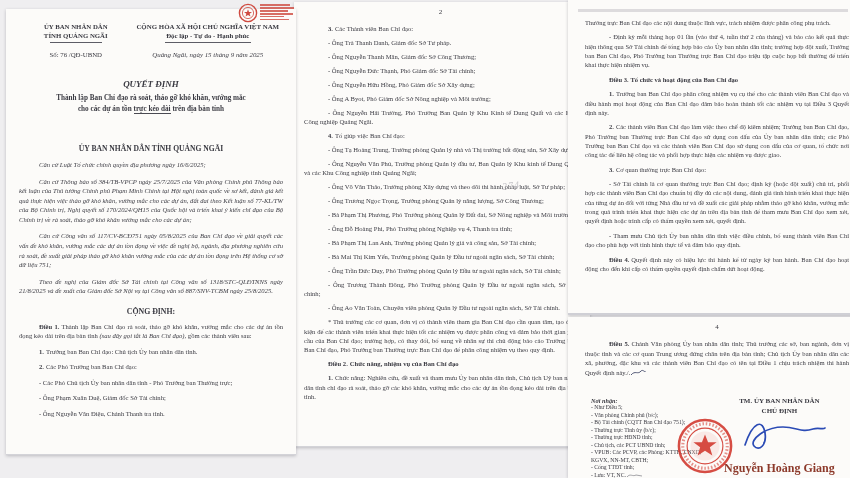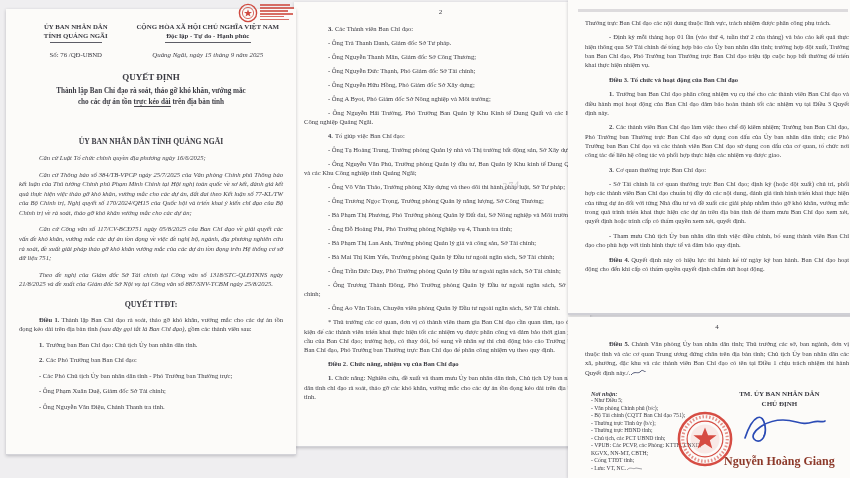--- a/index.html
+++ b/index.html
@@ -15,21 +15,21 @@
   .hdr .left{width:43%;text-align:center;font-weight:bold;}
   .hdr .right{width:57%;text-align:center;}
   .motto1{font-weight:bold;font-size:6.9px;}
   .motto2{font-weight:bold;font-size:6.8px;}
   .rule{height:1px;background:#5d5d66;margin:1.5px auto 0 auto;}
   .docno{font-weight:normal;margin-top:7px;font-size:6.8px;}
   .dateline{font-style:italic;margin-top:7px;font-size:6.9px;}
   .stamp{position:absolute;right:2px;top:-6px;display:flex;align-items:flex-start;}
   .stamp .lines{margin-left:2px;}
   .stamp .lines div{height:1.6px;background:#d0544a;margin:1.3px 0;opacity:.85;}
-  .doc-title{text-align:center;font-weight:bold;font-size:9px;margin-top:13px;}
+  .doc-title{text-align:center;font-weight:bold;font-size:9px;margin-top:20px;font-style:italic;}
   .doc-subtitle{text-align:center;font-weight:bold;font-size:7.2px;line-height:1.45;margin-top:4px;}
   .u{border-bottom:1px solid #4a4a52;}
   .issuer{text-align:center;font-weight:bold;font-size:7.6px;margin-top:30px;}
   .recital{font-style:italic;font-size:6.6px;line-height:1.45;text-align:justify;
     text-indent:20px;margin-top:7px;}
   .decree{text-align:center;font-weight:bold;font-size:7.8px;margin-top:11px;}
   .para,.item{font-size:6.6px;line-height:1.45;text-align:justify;text-indent:20px;margin-top:6px;}
   .lead{font-weight:bold;margin-right:2px;}
   .it{font-style:italic;}
   
@@ -43,21 +43,21 @@
   
   #page3{left:568px;top:0;width:295px;height:313px;z-index:3;border-bottom:2px solid #cfcfd5;}
   #page3 .inner{padding:18px 14px 0 17px;}
   #page3 .item{font-size:6.5px;line-height:1.44;text-indent:24px;margin-top:5px;text-align:justify;}
   #page3 .noindent{text-indent:0;margin-top:0;}
   .smudge{position:absolute;left:10px;top:9px;width:270px;height:2.5px;background:#dddbdd;}
   
   #page4{left:568px;top:317px;width:295px;height:161px;z-index:3;border-bottom:none;}
   #page4 .inner{padding:6px 14px 0 17px;position:relative;}
   #page4 .item{font-size:6.6px;line-height:1.45;text-indent:24px;text-align:justify;margin-top:7px;}
-  .footer{display:flex;margin-top:13px;}
+  .footer{display:flex;margin-top:20px;}
   .recipients{width:128px;margin-left:6px;}
   .recipients .nn-h{font-weight:bold;font-style:italic;font-size:6.2px;}
   .recipients p{font-size:5.7px;line-height:1.32;}
   .sigblock{width:150px;margin-left:auto;text-align:center;position:relative;}
   .sig1,.sig2{font-weight:bold;font-size:7px;line-height:1.4;}
   .signame{font-weight:bold;font-size:12px;color:#8d3a2b;margin-top:2px;}
   .sigscribble{margin-top:-2px;}
   .seal{position:absolute;left:-34px;top:20px;}
   .hand{vertical-align:middle;}
 </style>
@@ -105,21 +105,21 @@
         <span>cho các dự án tồn </span><span class="u">trực kéo dài</span><span> trên địa bàn tỉnh</span>
       </div>
 
       <div class="issuer">ỦY BAN NHÂN DÂN TỈNH QUẢNG NGÃI</div>
 
       <p class="recital">Căn cứ Luật Tổ chức chính quyền địa phương ngày 16/6/2025;</p>
       <p class="recital">Căn cứ Thông báo số 384/TB-VPCP ngày 25/7/2025 của Văn phòng Chính phủ Thông báo kết luận của Thủ tướng Chính phủ Phạm Minh Chính tại Hội nghị toàn quốc về sơ kết, đánh giá kết quả thực hiện việc tháo gỡ khó khăn, vướng mắc cho các dự án, đất đai theo Kết luận số 77-KL/TW của Bộ Chính trị, Nghị quyết số 170/2024/QH15 của Quốc hội và triển khai ý kiến chỉ đạo của Bộ Chính trị về rà soát, tháo gỡ khó khăn vướng mắc cho các dự án;</p>
       <p class="recital">Căn cứ Công văn số 117/CV-BCĐ751 ngày 05/8/2025 của Ban Chỉ đạo về giải quyết các vấn đề khó khăn, vướng mắc các dự án tồn đọng về việc đề nghị bộ, ngành, địa phương nghiên cứu rà soát, đề xuất giải pháp tháo gỡ khó khăn vướng mắc của các dự án tồn đọng trên Hệ thống cơ sở dữ liệu 751;</p>
       <p class="recital">Theo đề nghị của Giám đốc Sở Tài chính tại Công văn số 1318/STC-QLĐTNNS ngày 21/8/2025 và đề xuất của Giám đốc Sở Nội vụ tại Công văn số 887/SNV-TCBM ngày 25/8/2025.</p>
 
-      <div class="decree">QUYẾT TTĐT:</div>
+      <div class="decree">CỘNG ĐỊNH:</div>
 
       <p class="para">
         <span class="lead">Điều 1.</span><span>Thành lập Ban Chỉ đạo rà soát, tháo gỡ khó khăn, vướng mắc cho các dự án tồn đọng kéo dài trên địa bàn tỉnh </span><span class="it">(sau đây gọi tắt là Ban Chỉ đạo),</span><span> gồm các thành viên sau:</span>
       </p>
       <p class="item"><span class="lead">1.</span><span>Trưởng ban Ban Chỉ đạo: Chủ tịch Ủy ban nhân dân tỉnh.</span></p>
       <p class="item"><span class="lead">2.</span><span>Các Phó Trưởng ban Ban Chỉ đạo:</span></p>
       <p class="item"><span>- Các Phó Chủ tịch Ủy ban nhân dân tỉnh - Phó Trưởng ban Thường trực;</span></p>
       <p class="item"><span>- Ông Phạm Xuân Duệ, Giám đốc Sở Tài chính;</span></p>
       <p class="item"><span>- Ông Nguyễn Văn Điệu, Chánh Thanh tra tỉnh.</span></p>
     </div>

